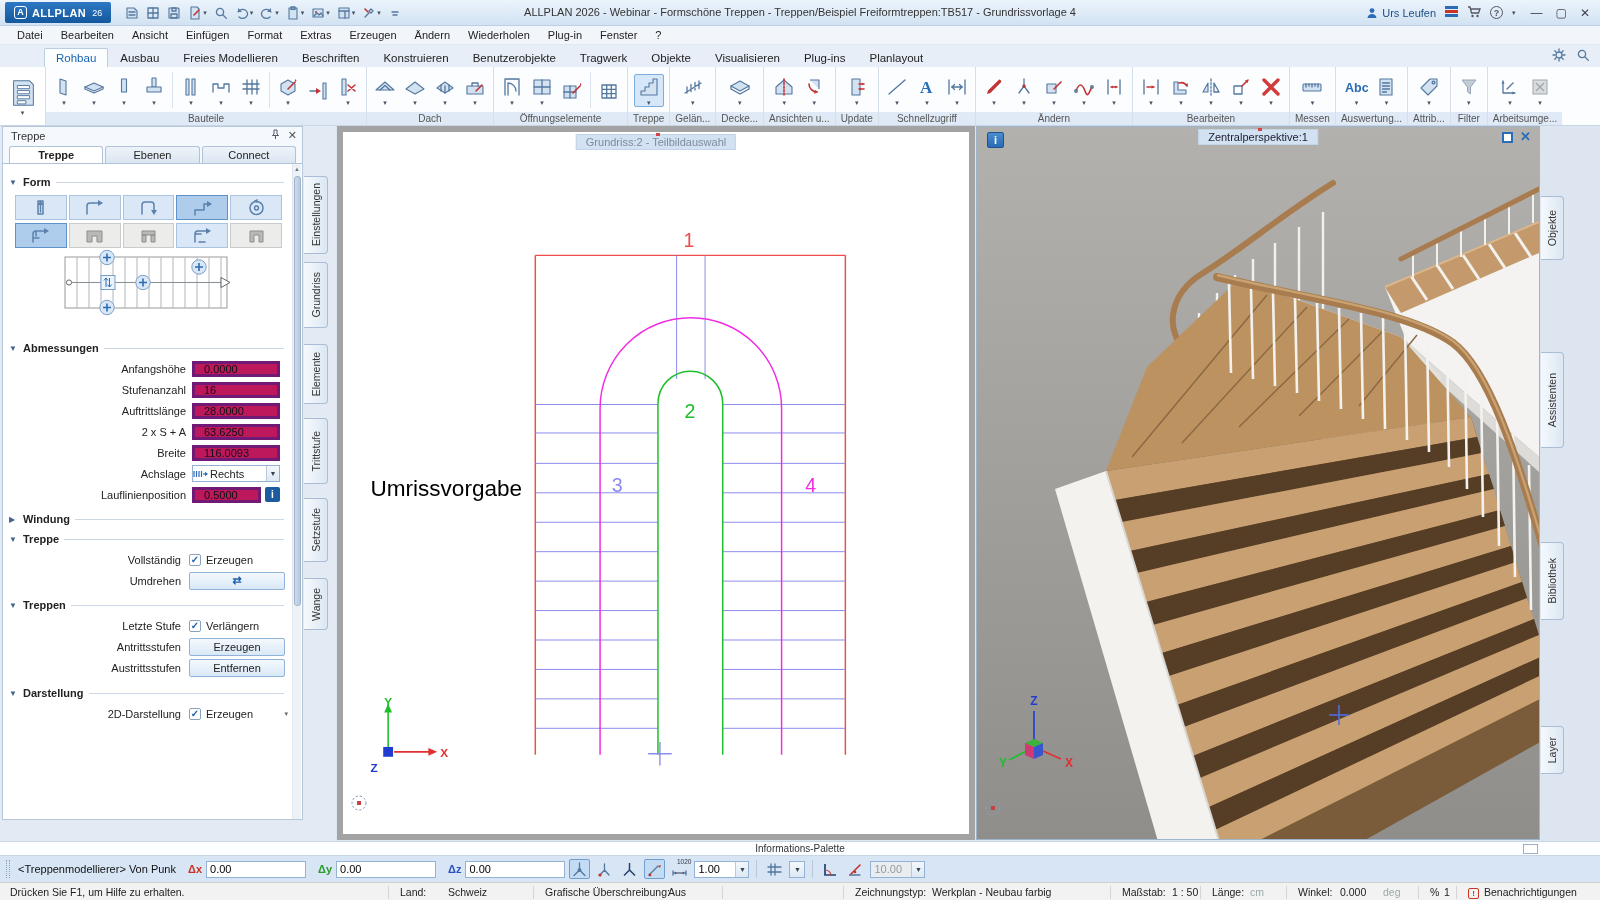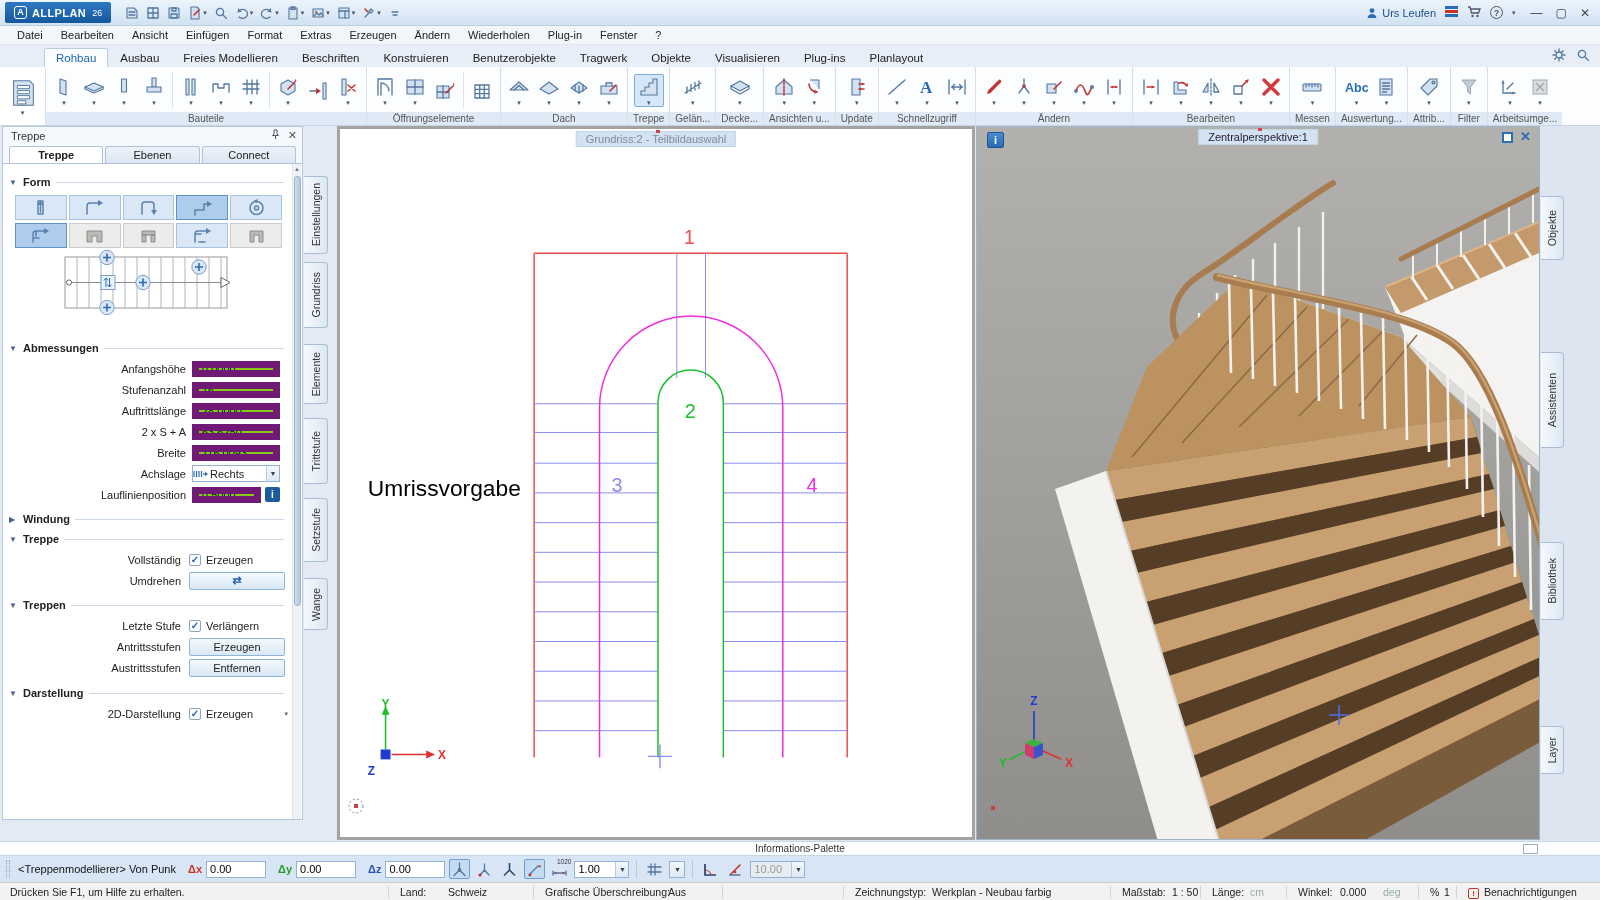--- a/index.html
+++ b/index.html
@@ -69,41 +69,41 @@
   .formrow{display:flex;gap:2px;margin:5px 10px 0 12px}
   .fbtn{flex:1;height:25px;background:#d9e7f6;border:1px solid #aac4e0;display:flex;align-items:center;justify-content:center;cursor:pointer}
   .fbtn svg{width:23px;height:19px}
   .fbtn.sel{background:#aecdec;border-color:#5e92c8}
   .fbtn.grey{background:#ececea;border-color:#c9cbcd}
   .fs{stroke:#5b82ad;fill:none;stroke-width:1.5;stroke-linejoin:round;stroke-linecap:round}
   .fsg{stroke:#8b8d8f;fill:none;stroke-width:1.5;stroke-linejoin:round}
   .fgf{fill:#b9bab6;stroke:#8b8d8f;stroke-width:1}
   .frow{display:flex;align-items:center;height:21px;justify-content:flex-end;padding-right:12px;gap:6px}
   .frow label{color:#222}
-  .pinput{width:88px;height:16px;border:7px solid #701a75;background:#84cc16;font:11px "Liberation Sans",sans-serif;padding:0 3px;color:#111}
+  .pinput{width:88px;height:16px;border:3px solid #701a75;background:#be185d;font:11px "Liberation Sans",sans-serif;padding:0 9px;color:#111}
   .combo{width:88px;height:17px;border:1px solid #93b2d4;background:#fff;display:flex;align-items:center;cursor:pointer}
   .combo .cbx{flex:1;padding-left:2px}
   .combo .cdd{width:13px;height:100%;border-left:1px solid #b9c8da;background:linear-gradient(#f4f8fc,#dde8f3);font-size:7px;display:flex;align-items:center;justify-content:center;color:#345}
   .infobtn{width:15px;height:15px;background:#1c5c9e;color:#fff;font-weight:bold;font-size:10px;display:flex;align-items:center;justify-content:center;border-radius:2px;cursor:pointer}
   .cb{width:12px;height:12px;background:#fff;border:1px solid #8aa3c0;border-radius:2px;color:#1d5fae;font-size:10px;font-weight:bold;line-height:10px;text-align:center}
   .crow{display:flex;align-items:center;height:21px}
   .crow .cl{width:178px;text-align:right;margin-right:8px}
   .pbtn{width:96px;height:18px;background:linear-gradient(#f4f9fd,#d9e8f6);border:1px solid #8fb3d9;border-radius:2px;font:11px "Liberation Sans",sans-serif;cursor:pointer;color:#222}
   .pbtn.arr{color:#1d5fae;font-weight:bold}
   .pal-footer{height:26px;display:flex;justify-content:flex-end;align-items:center;padding-right:14px;background:#e9eff7;border-top:1px solid #c3d1e1}
   .closebtn{width:76px;height:19px;background:linear-gradient(#ffffff,#dfeaf6);border:1px solid #93aecb;border-radius:2px;font:11px "Liberation Sans",sans-serif;cursor:pointer}
   .pscroll{position:absolute;right:1px;top:0;bottom:0;width:9px;background:#eef2f7;border-left:1px solid #dfe6ee}
   .pscroll .up{height:10px;font-size:6px;text-align:center;color:#678;line-height:10px}
   .pscroll .thumb{position:absolute;top:12px;left:1px;width:7px;height:430px;background:linear-gradient(90deg,#cfdcea,#b7c9dd);border:1px solid #9fb4cc;border-radius:3px}
   .vtabs{position:absolute;left:304px;top:0;width:25px}
   .vtab{position:absolute;left:0;width:24px;background:linear-gradient(90deg,#f5f9fd,#dce7f3);border:1px solid #a9bdd4;border-left:none;border-radius:0 4px 4px 0;display:flex;align-items:center;justify-content:center;cursor:pointer}
   .vtab span{writing-mode:vertical-rl;transform:rotate(180deg);font-size:10.5px;color:#333;white-space:nowrap}
 
   
-  .view2d{position:absolute;left:337px;top:0;width:638px;height:714px;background:#fff;border:3px solid #a3a3a3;overflow:hidden}
+  .view2d{position:absolute;left:337px;top:0;width:638px;height:714px;background:#fff;border:6px solid #a3a3a3;overflow:hidden}
   .view3d{position:absolute;left:976px;top:0;width:564px;height:714px;background:linear-gradient(#b0afac,#908f8b);border:1px solid #9eb4cc;overflow:hidden}
   .vtitle{position:absolute;top:2px;left:50%;transform:translateX(-50%);background:#d2e2f3;border:1px solid #c2d4e8;color:#7d8b9e;padding:1px 9px;font-size:11px;white-space:nowrap;z-index:5}
   .vtitle.dark{color:#223}
   .reddot{position:absolute;top:1px;left:50%;width:4px;height:3px;background:#d64545;z-index:6}
   .drawsvg{position:absolute;left:0;top:0;width:100%;height:100%}
   .panicon{position:absolute;left:7px;bottom:22px;z-index:5}
   .v3d-info{position:absolute;left:10px;top:5px;width:17px;height:16px;background:linear-gradient(#4a8ccb,#2a6cb5);color:#fff;border:1px solid #1d538e;border-radius:2px;font-weight:bold;font-size:11px;text-align:center;line-height:15px;z-index:5;cursor:pointer}
   .v3d-btns{position:absolute;right:8px;top:4px;display:flex;gap:7px;z-index:5;align-items:center}
   .v3d-btns .mx{width:11px;height:11px;border:2px solid #2a6cb5;background:#fff;cursor:pointer}
   .v3d-btns .cl{color:#2a6cb5;font-weight:bold;font-size:13px;line-height:12px;cursor:pointer}
@@ -114,21 +114,21 @@
   .rtabv span{writing-mode:vertical-rl;transform:rotate(180deg);font-size:10.5px;color:#333;white-space:nowrap}
 
   
   .infobar{height:15px;background:#fdfeff;border-top:1px solid #c9d6e4;border-bottom:1px solid #c9d6e4;position:relative;text-align:center;font-size:10px;color:#333;line-height:14px}
   .infobar .box{position:absolute;right:62px;top:2px;width:15px;height:10px;border:1px solid #9ab0c8;background:#fff}
   .dialogline{height:26px;background:#d7e5f4;display:flex;align-items:center;gap:4px;padding-left:6px}
   .grip{width:4px;height:18px;border-left:1px dotted #8aa;border-right:1px dotted #8aa;margin-right:4px}
   .dl-prompt{width:158px;white-space:nowrap;overflow:hidden;color:#111}
   .dlab{font-weight:bold;margin-left:8px}
   .dx{color:#cc3322}.dy{color:#2a9a2a}.dz{color:#2a4fc0}
-  .dinput{width:60px;height:17px;border:1px solid #93b2d4;font:11px "Liberation Sans",sans-serif;padding:0 3px;background:#fff}
+  .dinput{width:100px;height:17px;border:1px solid #93b2d4;font:11px "Liberation Sans",sans-serif;padding:0 3px;background:#fff}
   .dibtn{width:21px;height:20px;display:flex;align-items:center;justify-content:center;border:1px solid transparent;border-radius:2px;cursor:pointer;position:relative}
   .dibtn.sel{background:#c4dcf3;border-color:#6f9fd0}
   .dibtn svg{width:17px;height:17px}
   .badge{position:absolute;top:-2px;right:-2px;font-size:6.5px;color:#334}
   .dsep{width:1px;height:18px;background:#b9c9da;margin:0 3px}
   .dcombo{display:flex;align-items:center;height:17px;border:1px solid #93b2d4;background:#fff}
   .dcombo input{width:40px;border:none;font:11px "Liberation Sans",sans-serif;padding:0 3px;background:transparent}
   .dcombo .cdd{width:13px;height:100%;border-left:1px solid #b9c8da;background:linear-gradient(#f4f8fc,#dde8f3);font-size:7px;display:flex;align-items:center;justify-content:center;color:#345}
   .dcombo.dis{background:#e8edf2;color:#999}
   .dcombo.dis input{color:#999}
@@ -224,20 +224,21 @@
             <path class="tr" d="M3 3l3 3"></path>
           </svg>
           <span class="dda">▾</span>
         </span>
       <span class="qbtn">
           <svg viewBox="0 0 14 14">
             <path class="ti" d="M4 6h6M5 9h4"></path>
           </svg>
         </span>
     </div>
+    <div class="title-text">ALLPLAN 2026 - Webinar - Formschöne Treppen - Treppen/Beispiel Freiformtreppen:TB517 - Grundrissvorlage 4</div>
     <div class="tb-right">
       <span class="user">
         <svg width="12" height="12" viewBox="0 0 12 12">
             <circle cx="6" cy="3.6" r="2.4" fill="#2a6cb5"></circle>
             <path d="M1.5 11c.5-3 2.3-4 4.5-4s4 1 4.5 4z" fill="#2a6cb5"></path>
           </svg>
         <span>Urs Leufen</span>
       </span>
       <span><svg width="13" height="11" viewBox="0 0 13 11">
             <rect x="0" y="0" width="13" height="3" fill="#2a6cb5"></rect>
@@ -379,20 +380,54 @@
             <span class="dda">▾</span>
           </span>
       </div>
       <div class="rlabel">Bauteile</div>
     </div>
 
     <div class="rgroup">
       <div class="rtools">
         <span class="ticon">
             <svg viewBox="0 0 24 24">
+              <path class="tf" d="M3 15l9-8 9 8z"></path>
+              <path class="ti" d="M7 15l5-4.5 5 4.5"></path>
+            </svg>
+            <span class="dda">▾</span>
+          </span>
+        <span class="ticon">
+            <svg viewBox="0 0 24 24">
+              <path class="tf" d="M3 14l9-7 9 7-9 5z"></path>
+            </svg>
+            <span class="dda">▾</span>
+          </span>
+        <span class="ticon">
+            <svg viewBox="0 0 24 24">
+              <path class="tf" d="M4 13l8-6 8 6-8 5z"></path>
+              <path class="ti" d="M8 16v-6M12 18v-7M16 16v-6"></path>
+            </svg>
+            <span class="dda">▾</span>
+          </span>
+        <span class="ticon">
+            <svg viewBox="0 0 24 24">
+              <path class="tf" d="M4 11h16v8H4z"></path>
+              <path class="ti" d="M9 11V8h6v3"></path>
+              <path class="tr" d="M13 16l6-6"></path>
+            </svg>
+            <span class="dda">▾</span>
+          </span>
+      </div>
+      <div class="rlabel">Dach</div>
+    </div>
+
+    <div class="rgroup">
+      <div class="rtools">
+        <span class="ticon">
+            <svg viewBox="0 0 24 24">
               <path class="ti" d="M5 20V4h14v16"></path>
               <path class="ti" d="M8 20V8a8 8 0 0 1 8 8"></path>
             </svg>
             <span class="dda">▾</span>
           </span>
         <span class="ticon">
             <svg viewBox="0 0 24 24">
               <rect class="tf" x="4" y="5" width="16" height="14"></rect>
               <path class="ti" d="M12 5v14M4 12h16"></path>
             </svg>
@@ -407,54 +442,20 @@
             </svg>
           </span>
         <span class="tsep"></span>
         <span class="ticon">
             <svg viewBox="0 0 24 24">
               <path class="ti" d="M5 6h14v13H5zM5 10.3h14M5 14.6h14M9.7 6v13M14.3 6v13"></path>
             </svg>
           </span>
       </div>
       <div class="rlabel">Öffnungselemente</div>
-    </div>
-
-    <div class="rgroup">
-      <div class="rtools">
-        <span class="ticon">
-            <svg viewBox="0 0 24 24">
-              <path class="tf" d="M3 15l9-8 9 8z"></path>
-              <path class="ti" d="M7 15l5-4.5 5 4.5"></path>
-            </svg>
-            <span class="dda">▾</span>
-          </span>
-        <span class="ticon">
-            <svg viewBox="0 0 24 24">
-              <path class="tf" d="M3 14l9-7 9 7-9 5z"></path>
-            </svg>
-            <span class="dda">▾</span>
-          </span>
-        <span class="ticon">
-            <svg viewBox="0 0 24 24">
-              <path class="tf" d="M4 13l8-6 8 6-8 5z"></path>
-              <path class="ti" d="M8 16v-6M12 18v-7M16 16v-6"></path>
-            </svg>
-            <span class="dda">▾</span>
-          </span>
-        <span class="ticon">
-            <svg viewBox="0 0 24 24">
-              <path class="tf" d="M4 11h16v8H4z"></path>
-              <path class="ti" d="M9 11V8h6v3"></path>
-              <path class="tr" d="M13 16l6-6"></path>
-            </svg>
-            <span class="dda">▾</span>
-          </span>
-      </div>
-      <div class="rlabel">Dach</div>
     </div>
 
     <div class="rgroup">
       <div class="rtools">
         <span class="ticon active">
             <svg viewBox="0 0 24 24">
               <path class="tf" d="M4 20v-4h4v-4h4v-4h4V4h4v16z"></path>
             </svg>
             <span class="dda">▾</span>
           </span>

